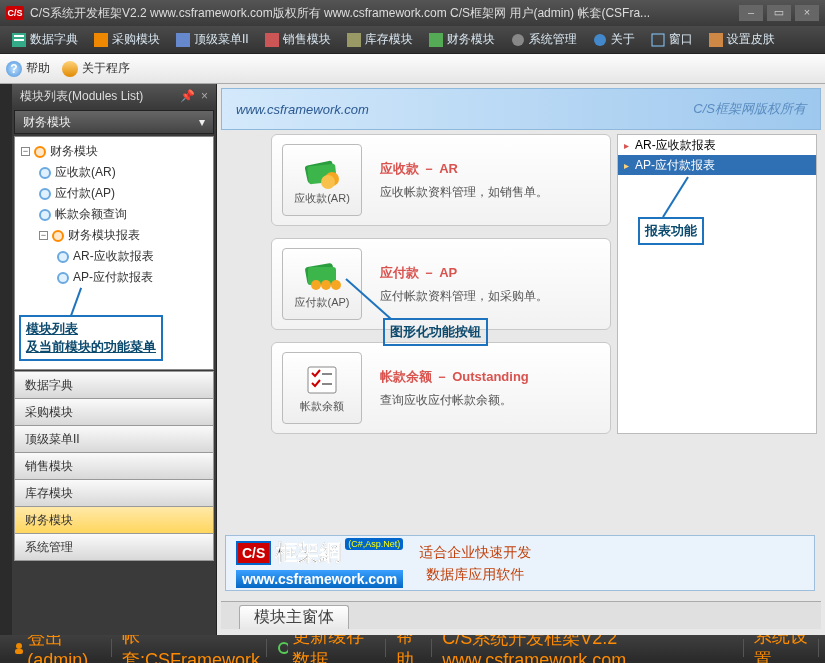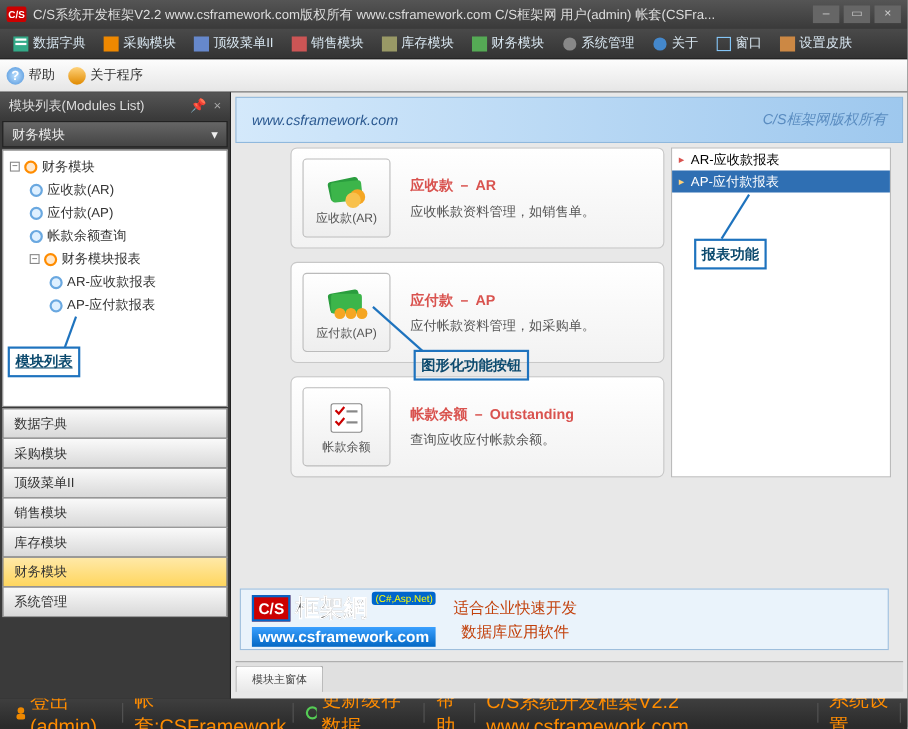--- a/index.html
+++ b/index.html
@@ -12,21 +12,21 @@
 .win-btn { width: 24px; height: 16px; background: #666; color: #ccc; text-align: center; line-height: 14px; font-size: 11px; cursor: pointer; }
 
 .menubar { height: 28px; background: linear-gradient(#4a4a4a, #333); display: flex; align-items: center; padding: 0 4px; border-bottom: 1px solid #222; }
 .menu-item { display: flex; align-items: center; color: #d8e6f0; padding: 0 8px; height: 100%; font-size: 12px; cursor: pointer; gap: 4px; }
 .menu-item .mi-icon { width: 14px; height: 14px; }
 
 .toolbar2 { height: 30px; background: linear-gradient(#fdfdfd, #e6e6e6); display: flex; align-items: center; padding: 0 6px; gap: 12px; border-bottom: 1px solid #aaa; }
 .tb-item { display: flex; align-items: center; gap: 4px; color: #333; font-size: 12px; cursor: pointer; }
 .tb-icon { width: 16px; height: 16px; border-radius: 50%; }
 
-.body-row { display: flex; height: 551px; }
+.body-row { display: flex; height: 551px; padding-left: 12px; }
 
 .sidebar { width: 210px; background: #3a3a3a; display: flex; flex-direction: column; border-right: 1px solid #222; }
 .side-title { height: 24px; background: linear-gradient(#555,#3a3a3a); color: #ddd; display: flex; align-items: center; padding: 0 8px; font-size: 12px; justify-content: space-between; }
 .side-title .pins { display: flex; gap: 6px; color: #aaa; }
 .side-combo { height: 24px; background: linear-gradient(#666,#444); color: #eee; display: flex; align-items: center; justify-content: space-between; padding: 0 8px; border: 1px solid #222; margin: 2px; font-size: 12px;}
 .tree { flex: 0 0 auto; background: #fff; margin: 0 2px; border: 1px solid #888; height: 234px; overflow: auto; padding: 4px 2px; }
 .tree-node { display: flex; align-items: center; padding: 2px 4px; font-size: 12px; color: #333; cursor: pointer; gap: 4px; white-space: nowrap;}
 .tree-node.root { color: #333; }
 .tree-node .exp { width: 9px; height: 9px; border: 1px solid #888; text-align: center; line-height: 7px; font-size: 9px; color: #555;}
 .tree-node .bullet { width: 12px; height: 12px; border-radius: 50%; border: 2px solid #6aa8e0; background: #dff0ff; }
@@ -64,21 +64,21 @@
 .footer-banner { position: absolute; left: 8px; bottom: 44px; width: 590px; height: 56px; border: 1px solid #9ebedc; background: #eaf3fb; display: flex; align-items: center; padding: 4px 10px; gap: 16px;}
 .fb-logo { display: flex; flex-direction: column; }
 .fb-logo-top { display: flex; align-items: center; gap: 4px;}
 .fb-cs { background: #c00; color: #fff; font-weight: bold; padding: 2px 4px; border: 2px solid #06c; font-size: 14px;}
 .fb-name { color: #404040; font-weight: bold; font-size: 22px; -webkit-text-stroke: 0.5px #fff;}
 .fb-badge { background: #06c; color: #ff0; font-size: 9px; padding: 1px 3px; border-radius: 3px; align-self: flex-start;}
 .fb-url { color: #fff; background: linear-gradient(#3aa0ff,#0468c4); font-weight: bold; padding: 1px 6px; font-size: 14px; margin-top: 2px; display: inline-block;}
 .fb-slogan { color: #c2410c; font-size: 14px; text-align: center; line-height: 1.6;}
 
 .tab-strip { position: absolute; left: 4px; bottom: 6px; right: 4px; height: 28px; background: #e0e0e0; border-top: 1px solid #aaa; display: flex; align-items: flex-end;}
-.tab { height: 24px; background: linear-gradient(#fff,#e8e8e8); border: 1px solid #aaa; border-bottom: none; padding: 0 14px; display: flex; align-items: center; font-size: 10px; color: #444; margin-left: 0; border-radius: 3px 3px 0 0;}
+.tab { height: 24px; background: linear-gradient(#fff,#e8e8e8); border: 1px solid #aaa; border-bottom: none; padding: 0 14px; display: flex; align-items: center; font-size: 16px; color: #444; margin-left: 18px; border-radius: 3px 3px 0 0;}
 
 .statusbar { height: 26px; background: linear-gradient(#3f3f3f,#2a2a2a); display: flex; align-items: center; color: #ff8c00; font-size: 18px; padding: 0 6px; gap: 4px;}
 .sb-item { display: flex; align-items: center; gap: 4px; padding: 0 6px; border-right: 1px solid #555; height: 18px;}
 .sb-icon { width: 14px; height: 14px; }
 
 .rel { position: relative; }
 svg { display: block; }
 </style>
 </head>
 <body>
@@ -209,20 +209,21 @@
       <div class="tree-node tree-indent2">
           <span class="bullet"></span>
           <span>AR-应收款报表</span>
         </div>
       <div class="tree-node tree-indent2">
           <span class="bullet"></span>
           <span>AP-应付款报表</span>
         </div>
       <div class="annot-box" style="left:4px; top:178px;text-decoration:underline;">
         <div>模块列表</div>
+        <div>及当前模块的功能菜单</div>
       </div>
       <div class="annot-line" style="left:60px; top:150px; width:2px; height:30px; transform:rotate(20deg);"></div>
     </div>
     <div class="accordion">
       <div class="acc-item">数据字典</div>
       <div class="acc-item">采购模块</div>
       <div class="acc-item">顶级菜单II</div>
       <div class="acc-item">销售模块</div>
       <div class="acc-item">库存模块</div>
       <div class="acc-item active">财务模块</div>

